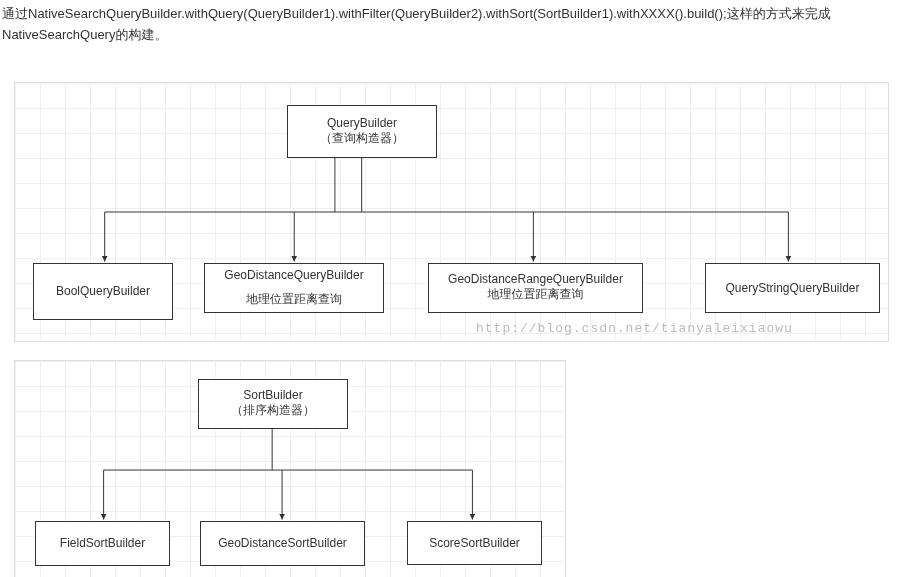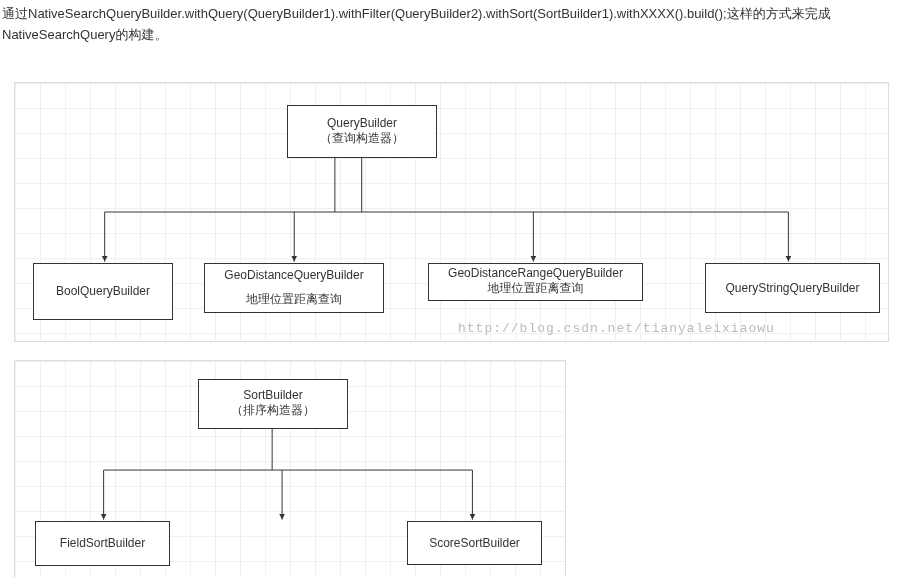--- a/index.html
+++ b/index.html
@@ -86,29 +86,29 @@
     <div>（查询构造器）</div>
   </div>
 
   <div class="node" style="left:18px; top:180px; width:140px; height:57px;">
     <div>BoolQueryBuilder</div>
   </div>
   <div class="node" style="left:189px; top:180px; width:180px; height:50px;justify-content:space-between;">
     <div>GeoDistanceQueryBuilder</div>
     <div>地理位置距离查询</div>
   </div>
-  <div class="node" style="left:413px; top:180px; width:215px; height:38px;">
+  <div class="node" style="left:413px; top:180px; width:215px; height:50px;">
     <div>GeoDistanceRangeQueryBuilder</div>
     <div>地理位置距离查询</div>
   </div>
   <div class="node" style="left:690px; top:180px; width:175px; height:50px;">
     <div>QueryStringQueryBuilder</div>
   </div>
 
-  <div class="watermark" style="left:443px; top:238px;">http://blog.csdn.net/tianyaleixiaowu</div>
+  <div class="watermark" style="left:461px; top:238px;">http://blog.csdn.net/tianyaleixiaowu</div>
 </div>
 
 <div class="diagram diagram2">
   <svg class="connectors" viewBox="0 0 552 232">
     <defs>
       <marker id="ah2" markerWidth="8" markerHeight="8" refX="6" refY="3" orient="auto">
         <path d="M0,0 L6,3 L0,6 Z" class="arrowhead"></path>
       </marker>
     </defs>
     <path class="arrow" d="M258,68 L258,110"></path>
@@ -119,16 +119,19 @@
   </svg>
 
   <div class="node" style="left:20px; top:160px; width:135px; height:45px;">
     <div>FieldSortBuilder</div>
   </div>
 
   <div class="node" style="left:183px; top:18px; width:150px; height:50px;">
     <div>SortBuilder</div>
     <div>（排序构造器）</div>
   </div>
+  <div class="node" style="left:185px; top:160px; width:165px; height:45px;">
+    <div>GeoDistanceSortBuilder</div>
+  </div>
   <div class="node" style="left:392px; top:160px; width:135px; height:44px;">
     <div>ScoreSortBuilder</div>
   </div>
 </div>
 
 </body></html>

